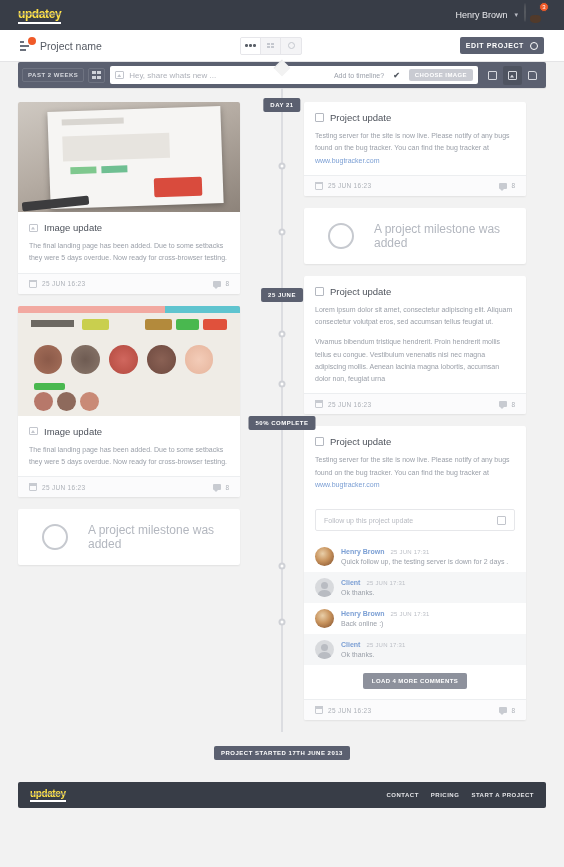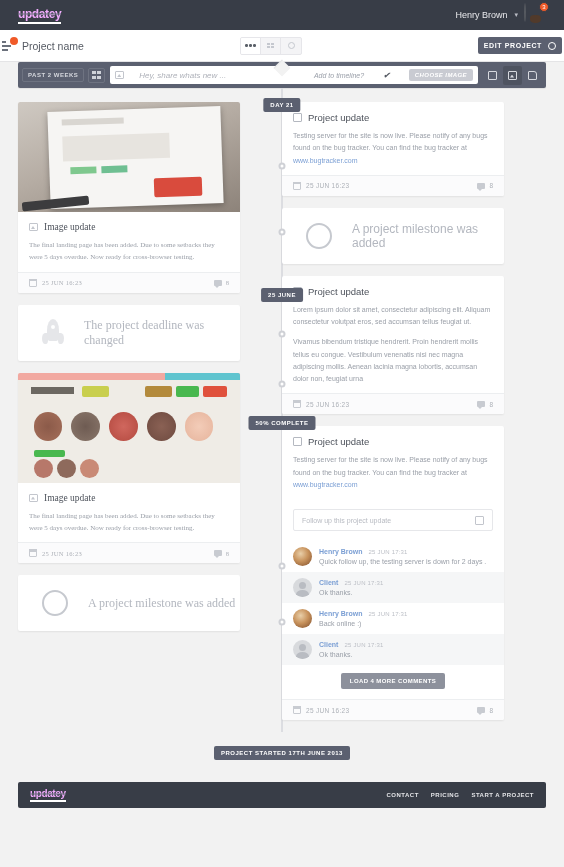--- a/index.html
+++ b/index.html
@@ -10,21 +10,21 @@
     overflow: hidden;
   }
   .page { position: relative; width: 564px; height: 867px; background: #f2f2f2; }
 
   
   .topnav {
     height: 30px; background: #383d47;
     display: flex; align-items: center; justify-content: space-between;
     padding: 0 18px;
   }
-  .logo { color: #f0abfc; font-size: 12px; font-weight: bold; letter-spacing: -0.4px; position: relative; }
+  .logo { color: #fde047; font-size: 12px; font-weight: bold; letter-spacing: -0.4px; position: relative; }
   .logo .underline { display:block; height:2px; background:#fff; margin-top:1px; width:100%; }
   .logo-strike { position:absolute; left:0; top:6px; width:100%; height:2px; background:#6d7380; opacity:.55; }
   .nav-right { display: flex; align-items: center; gap: 6px; }
   .user-name { color: #e8e9ec; font-size: 9px; }
   .caret { color: #b9bcc4; font-size: 7px; margin-left: 1px; }
   .avatar-wrap { position: relative; width: 22px; height: 22px; }
   .avatar {
     width: 22px; height: 22px; border-radius: 50%;
     background: radial-gradient(circle at 40% 35%, #e9cfa9 0%, #c8935d 45%, #7c4a28 100%);
     border: 1px solid #55595f;
@@ -37,21 +37,21 @@
     position: absolute; top: -2px; right: -3px;
     background: #f05a28; color: #fff; font-size: 6px;
     width: 10px; height: 10px; border-radius: 50%;
     display: flex; align-items: center; justify-content: center;
     border: 1px solid #383d47;
   }
 
   
   .subheader {
     height: 32px; background: #fff; border-bottom: 1px solid #e4e4e6;
-    display: flex; align-items: center; padding: 0 2px; position: relative;
+    display: flex; align-items: center; padding: 0 20px; position: relative;
   }
   .proj-icon {
     width: 13px; height: 13px; position: relative; margin-right: 7px;
   }
   .proj-icon .bars { position:absolute; left:0; bottom:0; width:11px; height:11px; }
   .proj-icon .bars i { display:block; background:#6b717c; height:2px; margin-bottom:2px; }
   .proj-icon .bars i:nth-child(1){ width:4px; }
   .proj-icon .bars i:nth-child(2){ width:9px; }
   .proj-icon .bars i:nth-child(3){ width:6px; }
   .proj-icon .dot {
@@ -110,21 +110,21 @@
     border: 1px solid #6e7381; border-radius: 2px; padding: 3px 5px; margin-right: 4px;
   }
   .grid-toggle {
     border: 1px solid #6e7381; border-radius: 2px; width: 17px; height: 15px;
     display: flex; align-items: center; justify-content: center; margin-right: 5px;
   }
   .grid-toggle .g { display:grid; grid-template-columns:repeat(2,3.5px); gap:1.5px; }
   .grid-toggle .g span { width:3.5px; height:3px; background:#cfd2d9; }
   .composer-input {
     flex: 1; background: #fff; height: 18px; border-radius: 2px;
-    display: flex; align-items: center; padding: 0 5px; gap: 15px; font-style: italic;
+    display: flex; align-items: center; padding: 0 5px; gap: 5px;
   }
   .img-glyph {
     width: 9px; height: 8px; border: 1px solid #c3c6cd; border-radius: 1px;
     position: relative; flex-shrink: 0;
   }
   .img-glyph:after { content:""; position:absolute; left:1px; bottom:1px; width:4px; height:3px;
     background:#c3c6cd; clip-path: polygon(0 100%, 50% 0, 100% 100%); }
   .composer-ph { color: #aeb1b9; font-size: 8px; flex: 1; }
   .add-timeline { color: #9ba0aa; font-size: 7px; }
   .check { color: #555a63; font-size: 8px; font-weight: bold; margin: 0 4px; }
@@ -143,21 +143,21 @@
   .doc-glyph { border-top-right-radius: 3px; }
 
   
   .timeline-area { position: relative; padding: 14px 18px 0; }
   .spine {
     position: absolute; left: 50%; margin-left: -1px; top: 0; bottom: 0;
     width: 2px; background: #dcdde1;
   }
   .columns { display: flex; gap: 0; position: relative; }
   .col { width: 222px; }
-  .col-left { margin-right: 42px; font-family: Liberation Serif, serif; }
+  .col-left { margin-right: 64px; }
 
   .card {
     background: #fff; border-radius: 2px; margin-bottom: 12px;
     box-shadow: 0 1px 2px rgba(0,0,0,.07); overflow: hidden; position: relative;
   }
   .card-body { padding: 10px 11px 8px; }
   .card-head { display: flex; align-items: center; gap: 6px; margin-bottom: 7px; }
   .card-head-title { font-size: 9.5px; color: #4d525b; }
   .card-text { font-size: 7px; color: #9ba0a9; line-height: 1.75; }
   .card-text + .card-text { margin-top: 8px; }
@@ -406,29 +406,20 @@
               <span class="cal-glyph"></span>
               <span class="foot-date">25 JUN 16:23</span>
             </span>
             <span class="foot-right">
               <span class="cmt-glyph"></span>
               <span class="foot-count">8</span>
             </span>
           </div>
         </div>
 
-        <div class="event-card">
-          <span class="rocket">
-            <span class="fin-l"></span>
-              <span class="fin-r"></span>
-              <span class="body"></span>
-              <span class="win"></span>
-          </span>
-          <span class="event-text">The project deadline was changed</span>
-        </div>
 
         <div class="card">
           <div class="photo2">
             <div class="topbar"></div>
               <div class="topbar2"></div>
             <div class="navrow">
               <div class="logo2"></div>
               <div class="pill y"></div>
                 <div class="pill o"></div>
                 <div class="pill g"></div>

